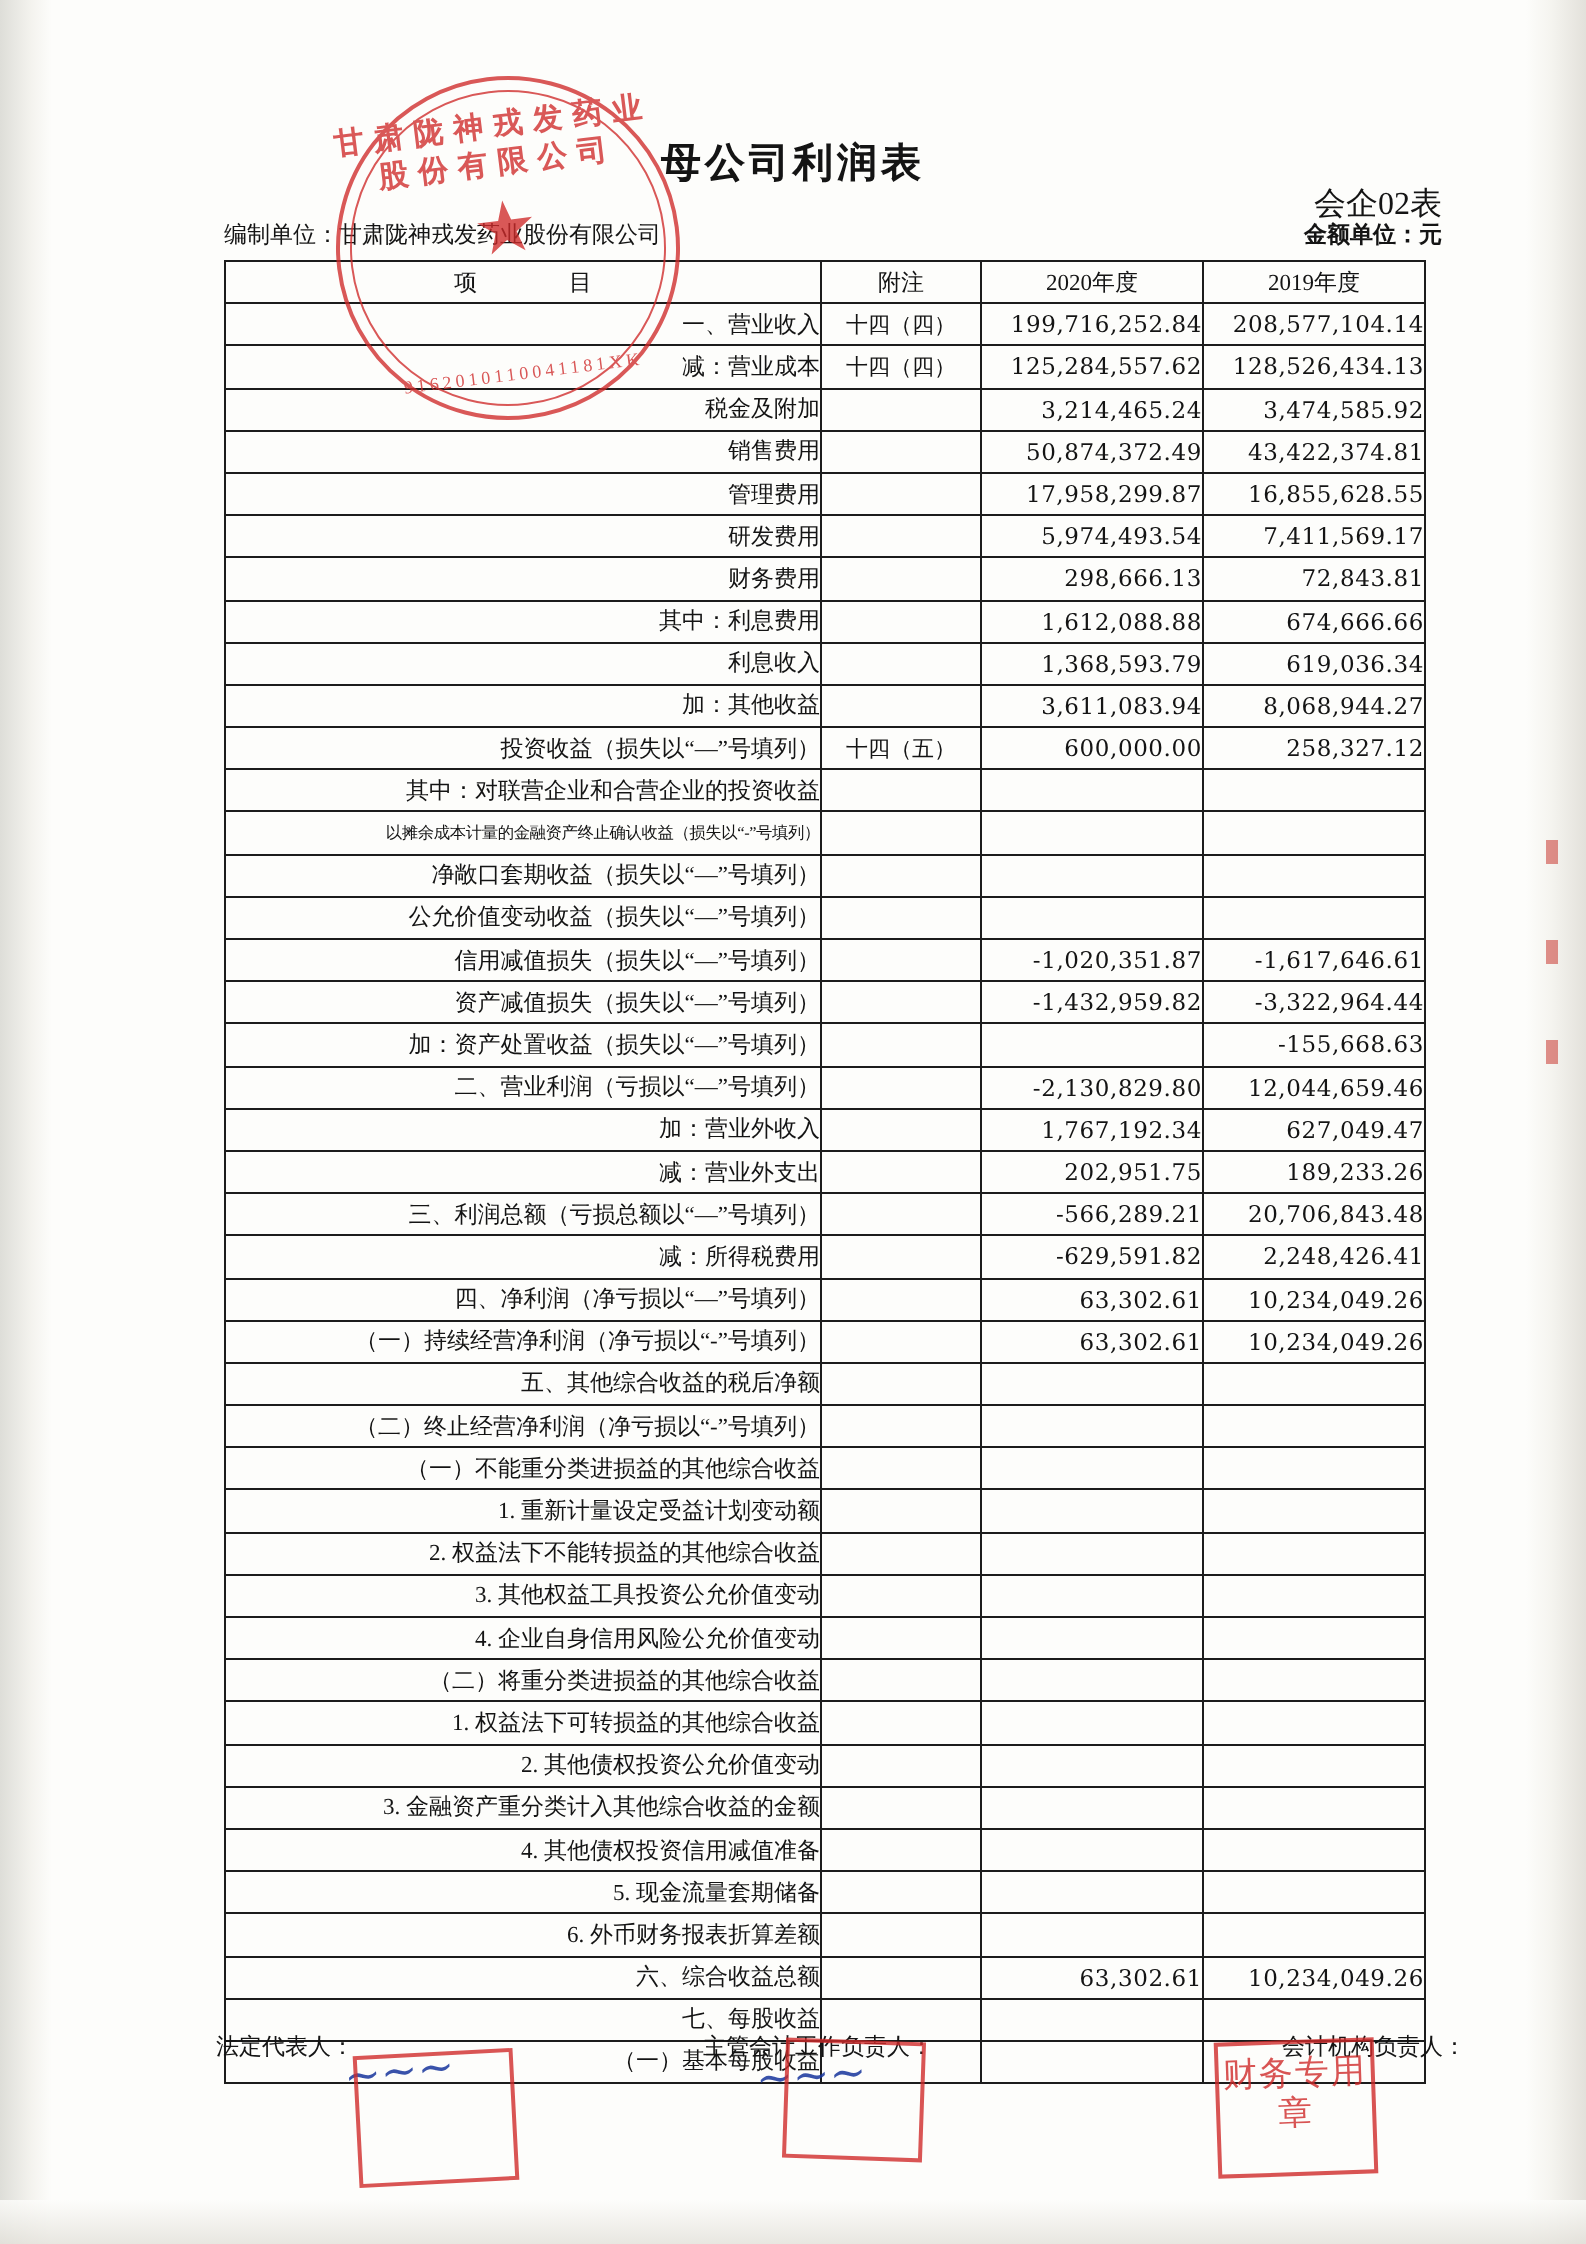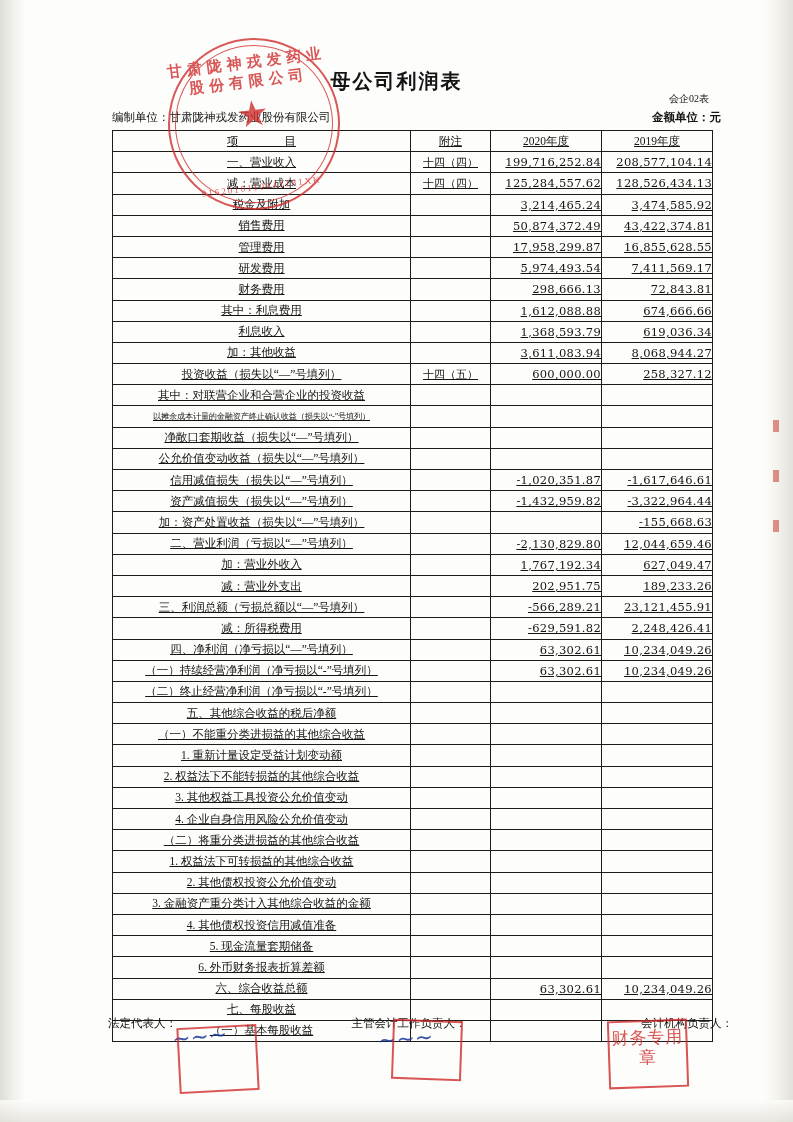--- a/index.html
+++ b/index.html
@@ -47,22 +47,22 @@
     width: 100%;
     text-align: center;
     font-size: 20px;
     font-weight: bold;
     letter-spacing: 2px;
     font-family: "DejaVu Serif", "Liberation Serif", serif;
   }
   .form-code {
     position: absolute;
     top: 92px;
-    right: 84px;
-    font-size: 10px;
+    right: 72px;
+    font-size: 16px;
   }
   .unit-note {
     position: absolute;
     top: 110px;
     right: 72px;
     font-size: 11.5px;
     font-weight: bold;
   }
   .compiler {
     position: absolute;
@@ -73,36 +73,35 @@
   }
 
   table.main {
     position: absolute;
     top: 130px;
     left: 112px;
     width: 600px;
     border-collapse: collapse;
     table-layout: fixed;
     font-size: 11.5px;
-    text-decoration: underline;
   }
   table.main td, table.main th {
     border: 1px solid #1c1c1c;
     padding: 0;
     height: 20.2px;
     vertical-align: middle;
   }
   th.h {
     font-weight: normal;
     text-align: center;
     font-size: 11.5px;
     height: 24px;
   }
   td.item {
-    text-align: center;
+    text-align: right;
     padding-left: 6px;
     white-space: nowrap;
     overflow: hidden;
   }
   td.note {
     text-align: center;
     font-size: 11px;
   }
   td.num {
     text-align: right;
@@ -388,48 +387,48 @@
         <tr>
           <td class="item lvl1">减：营业外支出</td>
           <td class="note"></td>
           <td class="num">202,951.75</td>
           <td class="num">189,233.26</td>
         </tr>
         <tr>
           <td class="item lvl0">三、利润总额（亏损总额以“—”号填列）</td>
           <td class="note"></td>
           <td class="num">-566,289.21</td>
-          <td class="num">23,121,455.91</td>
+          <td class="num">20,706,843.48</td>
         </tr>
         <tr>
           <td class="item lvl1">减：所得税费用</td>
           <td class="note"></td>
           <td class="num">-629,591.82</td>
           <td class="num">2,248,426.41</td>
         </tr>
         <tr>
           <td class="item lvl0">四、净利润（净亏损以“—”号填列）</td>
           <td class="note"></td>
           <td class="num">63,302.61</td>
           <td class="num">10,234,049.26</td>
         </tr>
         <tr>
           <td class="item lvl1">（一）持续经营净利润（净亏损以“-”号填列）</td>
           <td class="note"></td>
           <td class="num">63,302.61</td>
           <td class="num">10,234,049.26</td>
         </tr>
         <tr>
+          <td class="item lvl0">五、其他综合收益的税后净额</td>
+          <td class="note"></td>
+          <td class="num"></td>
+          <td class="num"></td>
+        </tr>
+        <tr>
           <td class="item lvl1">（二）终止经营净利润（净亏损以“-”号填列）</td>
-          <td class="note"></td>
-          <td class="num"></td>
-          <td class="num"></td>
-        </tr>
-        <tr>
-          <td class="item lvl0">五、其他综合收益的税后净额</td>
           <td class="note"></td>
           <td class="num"></td>
           <td class="num"></td>
         </tr>
         <tr>
           <td class="item lvl1">（一）不能重分类进损益的其他综合收益</td>
           <td class="note"></td>
           <td class="num"></td>
           <td class="num"></td>
         </tr>

